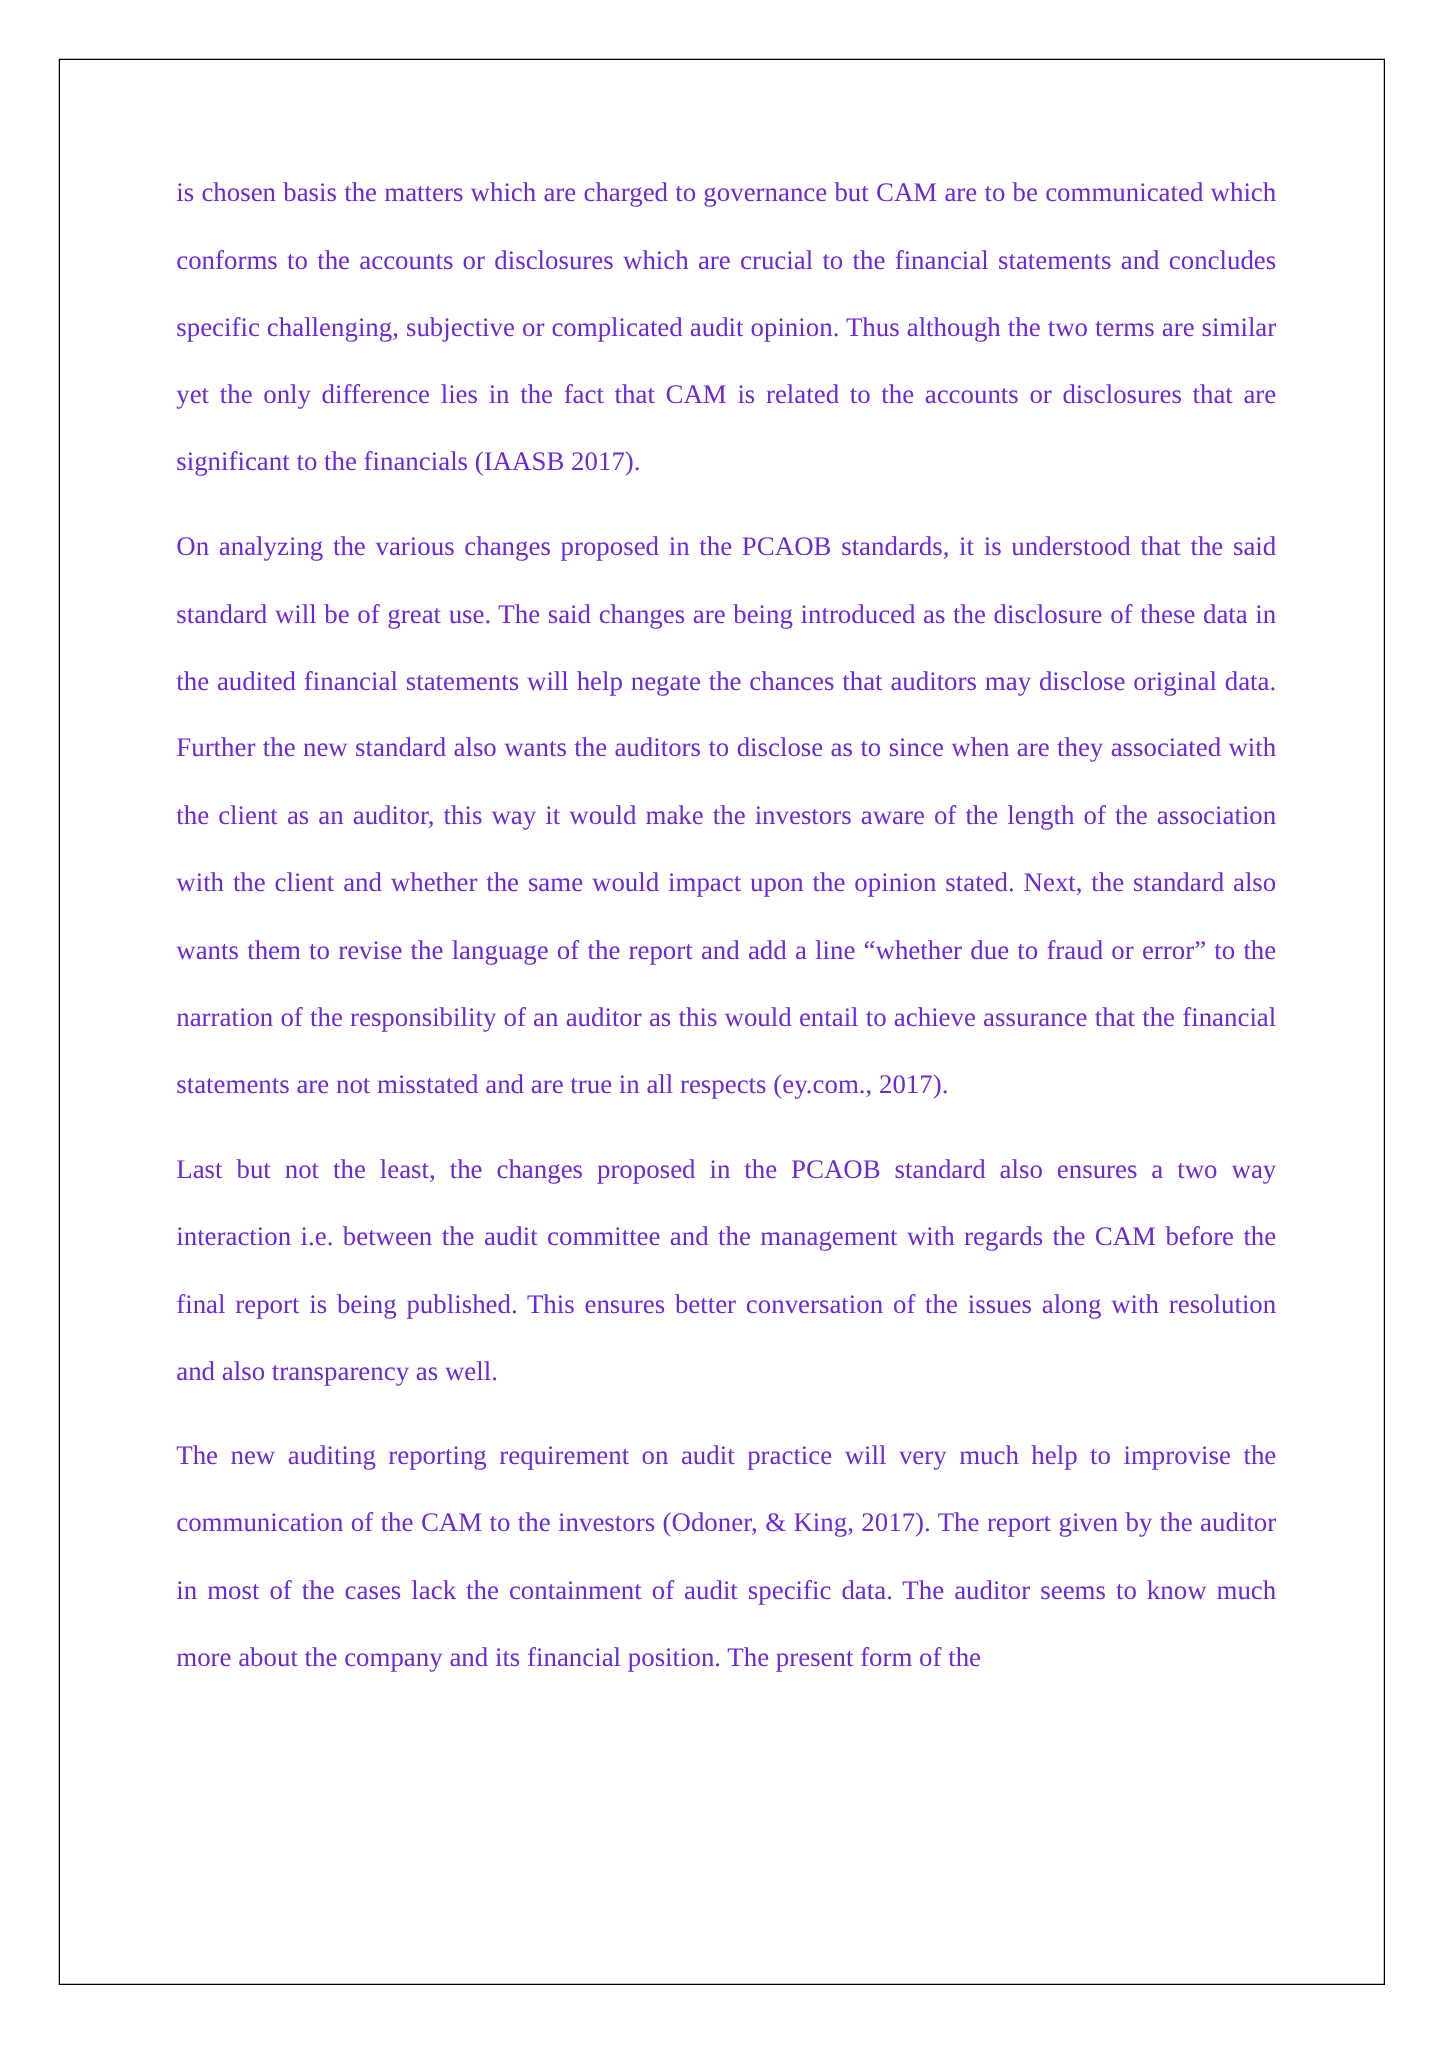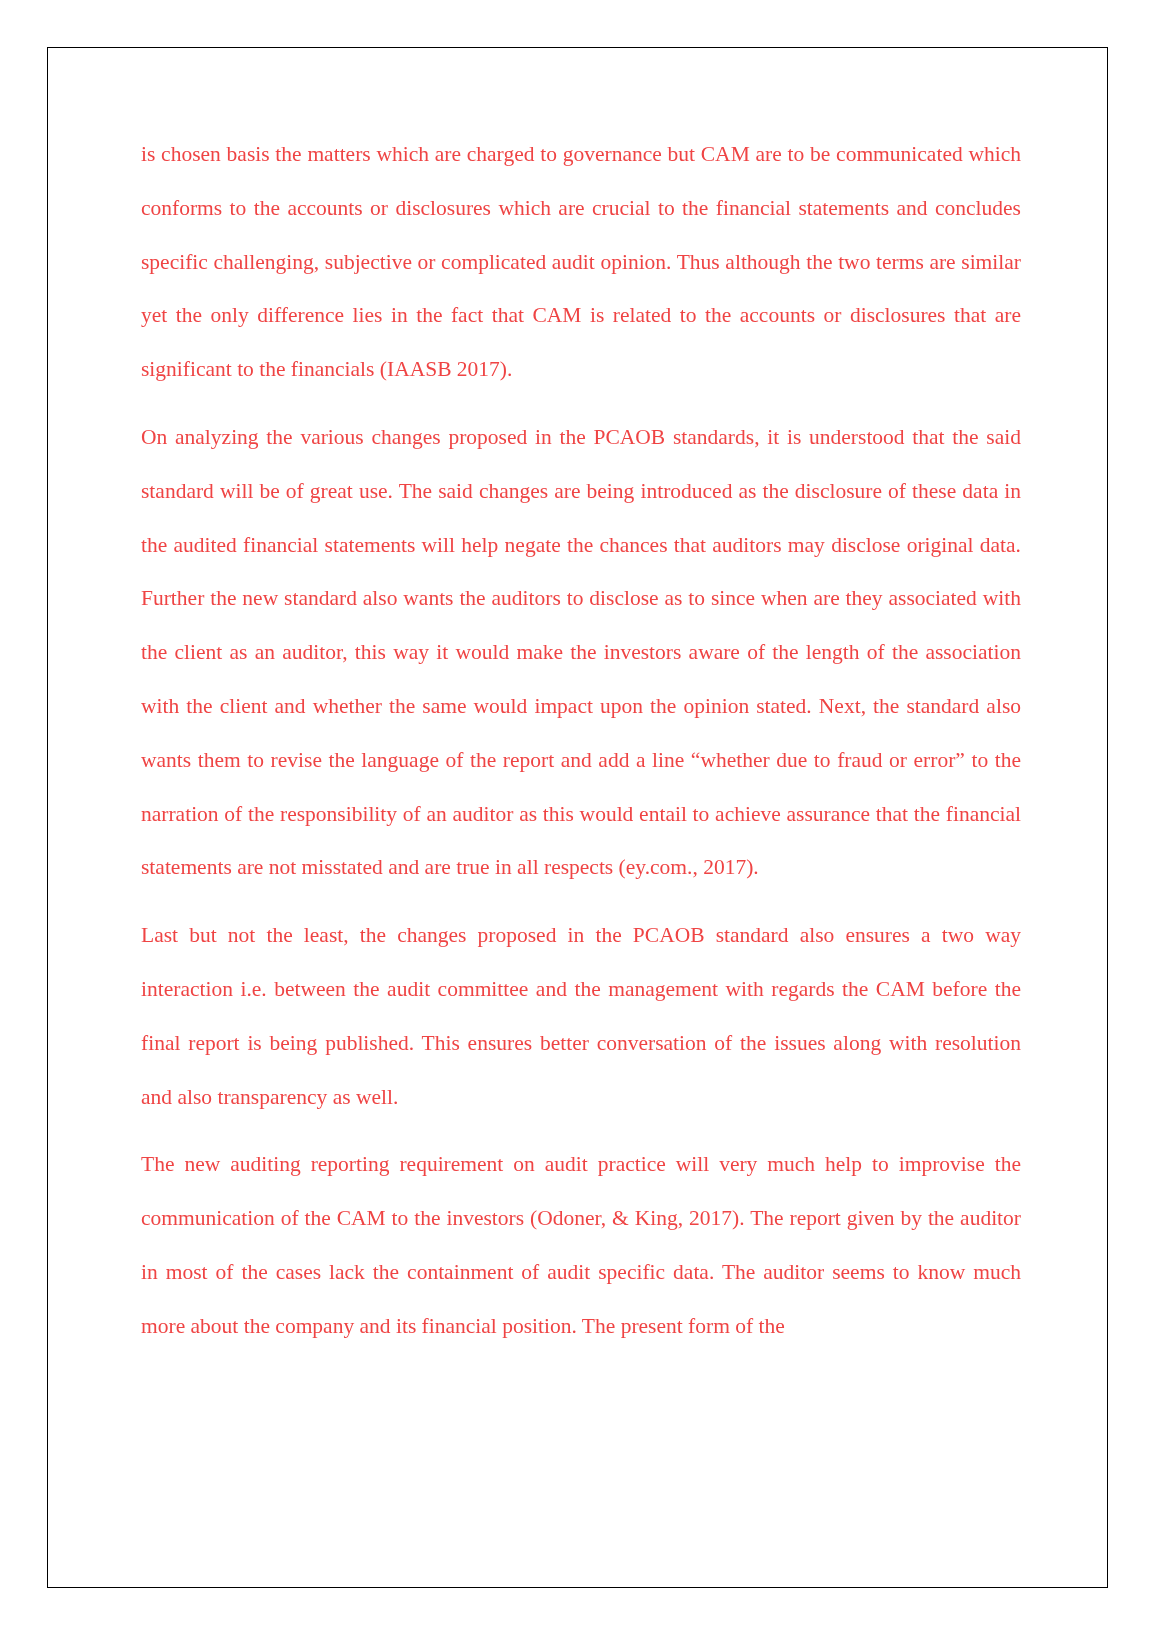--- a/index.html
+++ b/index.html
@@ -3,21 +3,21 @@
 <meta charset="utf-8">
 <style>
   html, body { margin: 0; padding: 0; background: #ffffff; }
   body { width: 1158px; height: 1638px; position: relative; overflow: hidden; }
   .page-border {
     position: absolute; left: 47px; top: 47px; width: 1061px; height: 1541px;
     border: 1.5px solid #000; box-sizing: border-box;
   }
   .content {
     position: absolute; left: 141px; top: 128px; width: 880px;
-    font-family: "Liberation Serif", serif; font-size: 21.5px; color: #ef4444;
+    font-family: "Liberation Serif", serif; font-size: 21.5px; color: #6d28d9;
     line-height: 53.8px; text-align: justify;
   }
   .content p { margin: 0 0 14px 0; }
 </style>
 </head>
 <body>
 
 <div class="page-border"></div>
 
 <div class="content">

